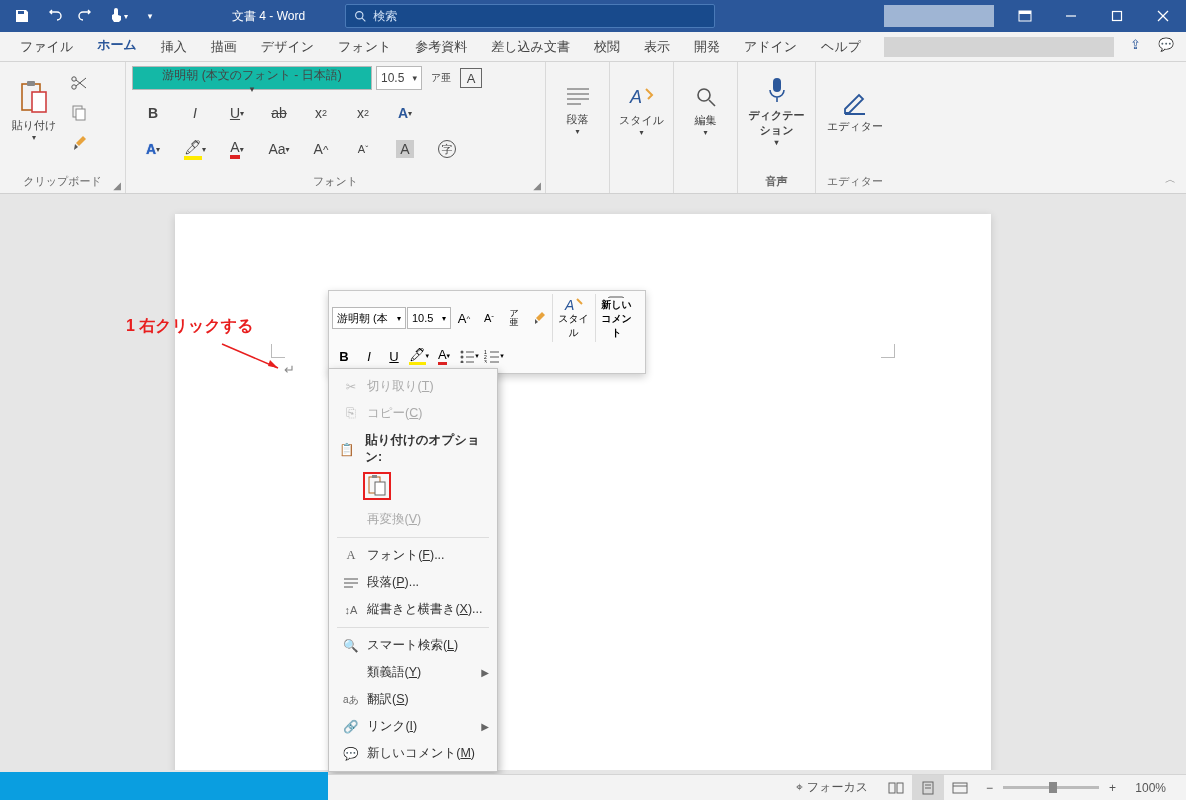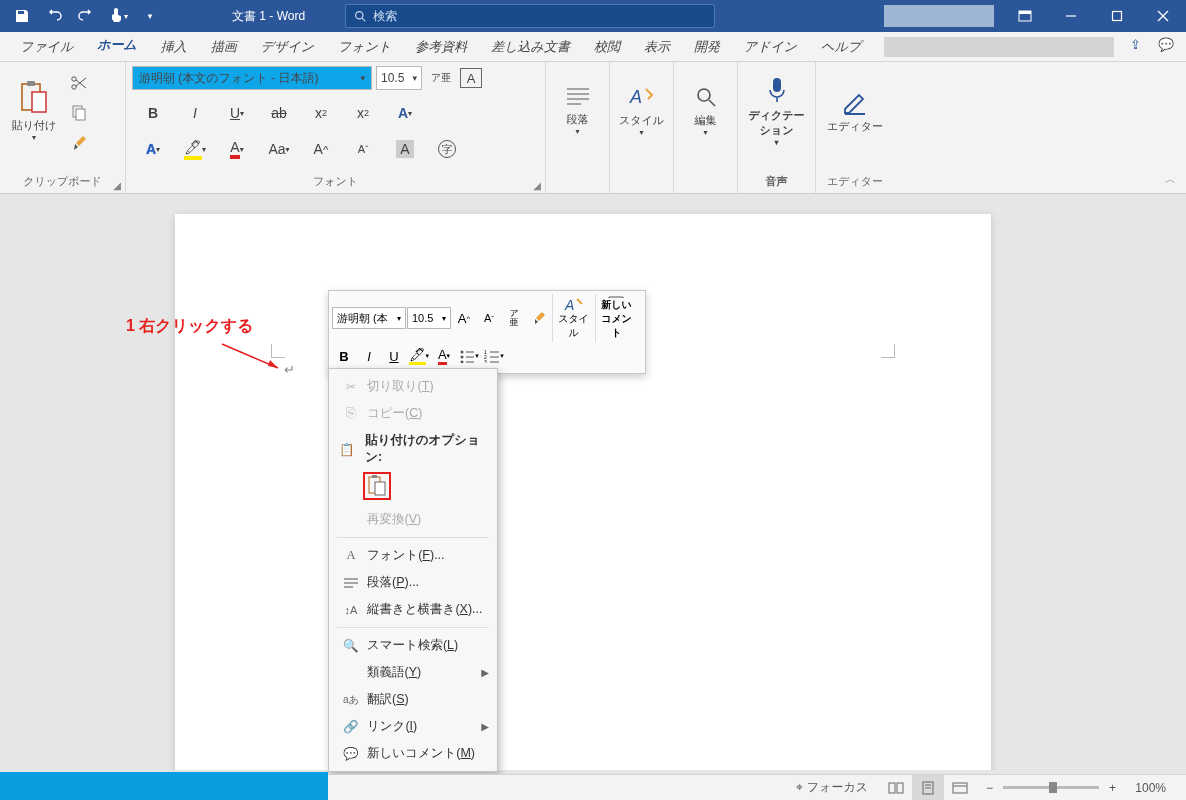--- a/index.html
+++ b/index.html
@@ -11,40 +11,40 @@
 .titlebar .qat-btn { width: 28px; height: 28px; display: flex; align-items: center; justify-content: center; cursor: pointer; }
 .titlebar .doc-title { flex: 0 0 auto; padding: 0 40px 0 60px; }
 .titlebar .search { flex: 0 0 370px; height: 24px; background: #184a8c; border: 1px solid #4a7ab8; border-radius: 2px; display: flex; align-items: center; padding: 0 8px; color: #cfe0f5; font-size: 12px; text-align: right; }
 .titlebar .search svg { margin-right: 6px; }
 .titlebar .spacer { flex: 1; }
 .titlebar .userbox { width: 110px; height: 22px; background: #9fb5d4; margin-right: 8px; }
 .titlebar .winbtn { width: 46px; height: 32px; display: flex; align-items: center; justify-content: center; cursor: pointer; }
 
 
 .tabs { height: 30px; background: #f3f3f3; border-bottom: 1px solid #d4d4d4; display: flex; align-items: center; font-size: 13px; color: #444; padding-left: 8px; position: relative; }
-.tab { padding: 12px 12px; cursor: pointer; font-style: italic; }
+.tab { padding: 12px 12px; cursor: pointer; }
 .tab.active { color: #2b579a; font-weight: 600; border-bottom: 3px solid #2b579a; }
 .tabs .right-icons { position: absolute; right: 8px; display: flex; gap: 8px; }
 .tabs .rbox { width: 230px; height: 20px; background: #d4d4d4; margin-right: 8px; }
 
 
 .ribbon { height: 132px; background: #f3f3f3; border-bottom: 1px solid #d0d0d0; display: flex; font-size: 11px; color: #444; }
 .group { border-right: 1px solid #d9d9d9; padding: 4px 6px 2px 6px; display: flex; flex-direction: column; position: relative; }
 .group-body { flex: 1; display: flex; align-items: flex-start; gap: 2px; }
 .group-label { text-align: center; font-size: 11px; color: #666; padding: 2px 0; position: relative; }
 .group-label .dlg { position: absolute; right: -2px; bottom: 0; font-size: 10px; color: #888; cursor: pointer; }
 
 .big-btn { display: flex; flex-direction: column; align-items: center; justify-content: center; width: 56px; height: 90px; cursor: pointer; font-size: 11px; text-align: center; }
 .big-btn .ic { margin-bottom: 4px; }
 .small-col { display: flex; flex-direction: column; gap: 4px; padding-top: 4px; }
 .small-btn { width: 30px; height: 26px; display: flex; align-items: center; justify-content: center; cursor: pointer; }
 
 .font-group { width: 420px; }
 .font-row1 { display: flex; align-items: center; gap: 4px; margin-bottom: 6px; }
-.font-name { width: 240px; height: 24px; border: 1px solid #b8b8b8; background: #0ea5e9; padding: 0 6px; font-size: 12px; display: flex; align-items: center; justify-content: space-between; }
+.font-name { width: 240px; height: 24px; border: 1px solid #b8b8b8; background: #14b8a6; padding: 0 6px; font-size: 12px; display: flex; align-items: center; justify-content: space-between; flex-direction: column; }
 .font-size { width: 46px; height: 24px; border: 1px solid #b8b8b8; background: #fff; padding: 0 4px; font-size: 12px; display: flex; align-items: center; justify-content: space-between; }
 .fbtn { width: 30px; height: 24px; display: flex; align-items: center; justify-content: center; cursor: pointer; font-size: 14px; }
 .font-row2, .font-row3 { display: flex; align-items: center; gap: 0; margin-bottom: 4px; }
 .font-row2 .fbtn, .font-row3 .fbtn { width: 42px; height: 30px; }
 
 .collapse-chevron { position: absolute; right: 10px; bottom: 6px; cursor: pointer; color: #888; }
 
 
 .doc-area { position: absolute; top: 194px; left: 0; right: 0; bottom: 30px; background: #e6e6e6; overflow: hidden; }
 .page { position: absolute; left: 175px; top: 20px; width: 816px; height: 1056px; background: #fff; box-shadow: 0 2px 8px rgba(0,0,0,0.15); }
@@ -115,21 +115,21 @@
     <div class="qat-btn">
         <svg width="16" height="16" viewBox="0 0 16 16">
           <path fill="#fff" d="M6 2a2 2 0 0 1 4 0v5l3 1v4l-2 2H6l-2-3V7l2-1V2z"></path>
         </svg>
         <span style="font-size:8px;color:#fff;">▾</span>
       </div>
     <div class="qat-btn">
         <span style="color:#fff;font-size:9px;">▾</span>
       </div>
   </div>
-  <div class="doc-title">文書 1  -  Word</div>
+  <div class="doc-title">文書 4  -  Word</div>
   <div class="search">
     <svg width="13" height="13" viewBox="0 0 16 16">
         <circle cx="6.5" cy="6.5" r="4.5" fill="none" stroke="#cfe0f5" stroke-width="1.4"></circle>
         <line x1="10" y1="10" x2="14" y2="14" stroke="#cfe0f5" stroke-width="1.4"></line>
       </svg>
     <span>検索</span>
   </div>
   <div class="spacer"></div>
   <div class="userbox"></div>
   <div class="winbtn">

